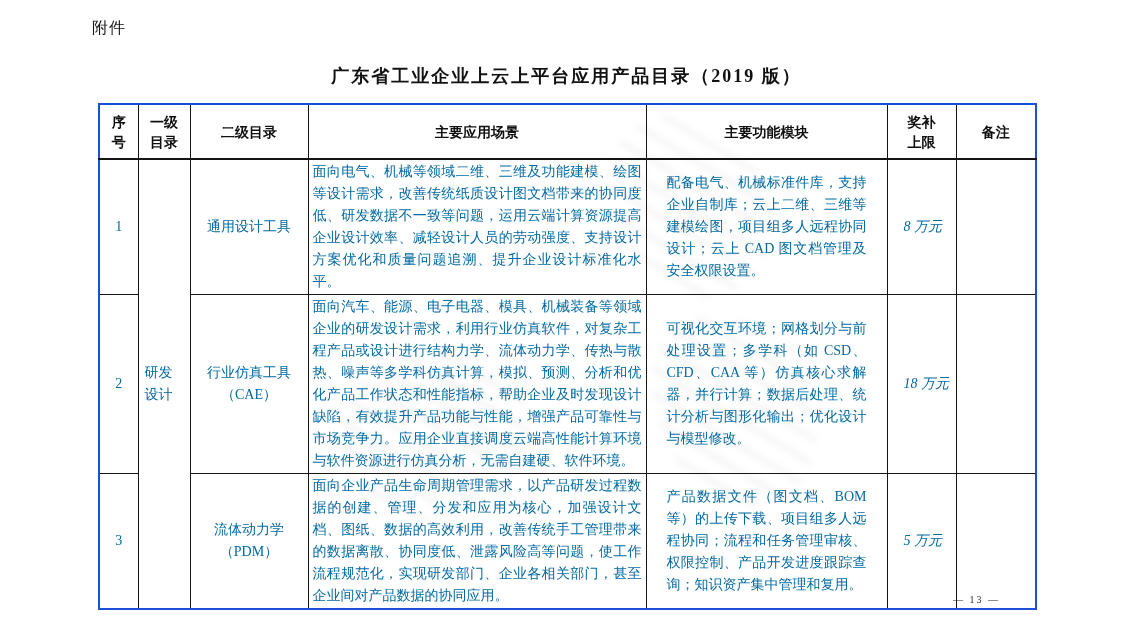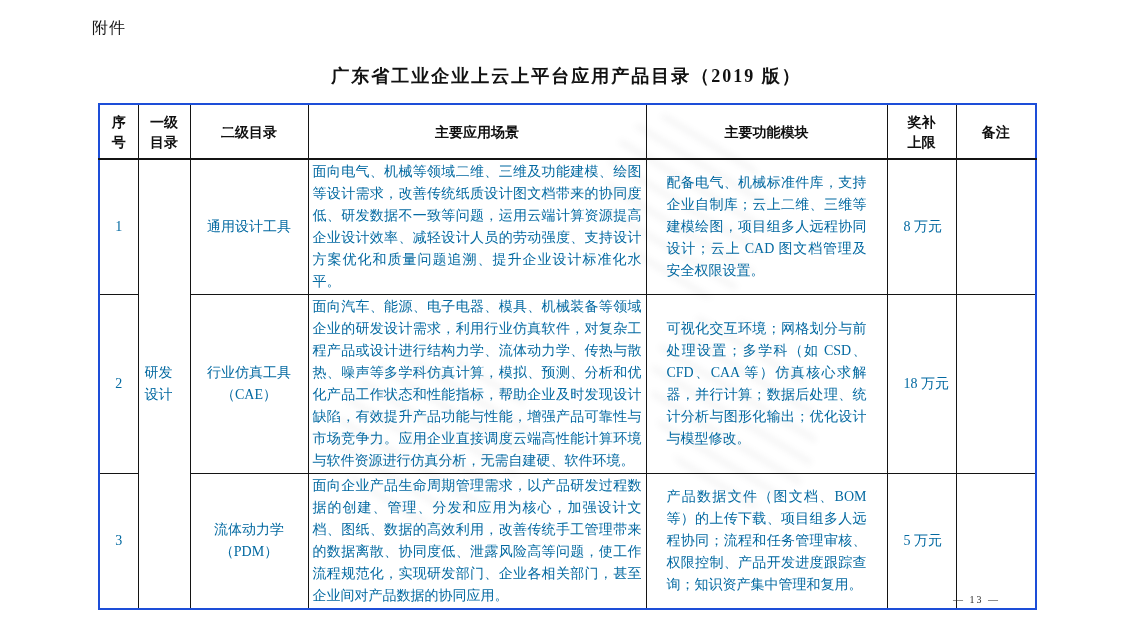--- a/index.html
+++ b/index.html
@@ -66,21 +66,21 @@
 
   th.col-seq      { padding: 0 5px; }
   th.col-lvl1     { padding: 0 6px; }
   th.col-reward   { padding: 0 14px; }
 
   td.cell-seq     { text-align: center; }
   td.cell-lvl1    { text-align: left; padding: 0 6px; }
   td.cell-lvl2    { text-align: center; padding: 0 8px; margin-left: 8px; }
   td.cell-scenario{ text-align: justify; text-justify: inter-ideograph; padding: 1px 4px; }
   td.cell-modules { text-align: justify; text-justify: inter-ideograph; padding: 1px 20px; }
-  td.cell-reward  { text-align: center; padding: 0 16px; white-space: nowrap; }
+  td.cell-reward  { text-align: center; padding: 0 16px; white-space: nowrap; font-style: italic; }
   td.cell-remark  { text-align: center; }
 
   tr.row-1 { height: 110px; }
   tr.row-2 { height: 175px; }
   tr.row-3 { height: 135px; }
 
   .page-number {
     position: absolute;
     right: 122px; top: 594px;
     font-family: "Liberation Serif", "DejaVu Serif", serif;

